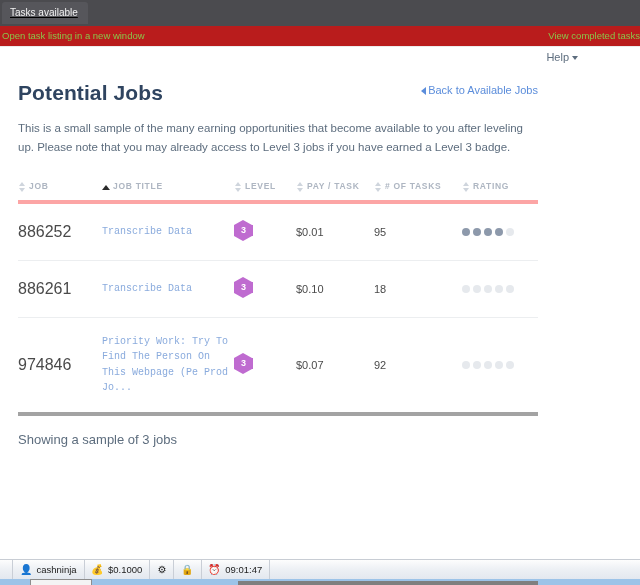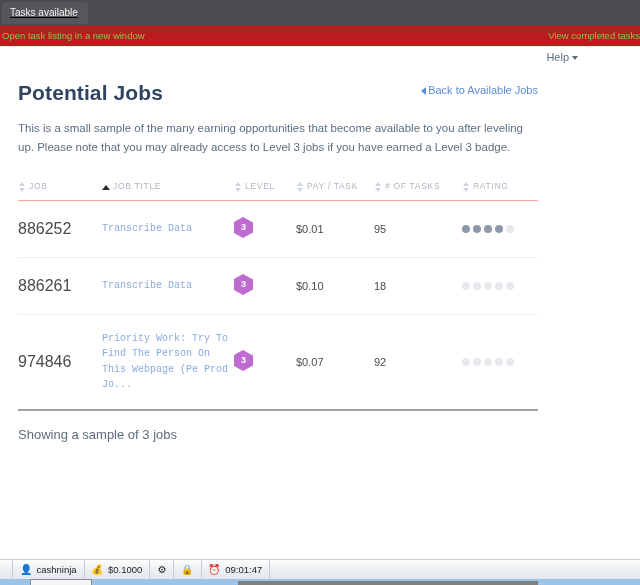--- a/index.html
+++ b/index.html
@@ -139,37 +139,37 @@
 
   
   table.jobs {
     margin-top: 18px;
     width: 520px;
     border-collapse: collapse;
     table-layout: fixed;
   }
   table.jobs thead th {
     font-size: 8.5px;
-    font-weight: normal;
+    font-weight: bold;
     letter-spacing: 0.7px;
     color: #aeb6c2;
     text-align: left;
     padding: 6px 0 8px 0;
-    border-bottom: 1px solid #fca5a5;
+    border-bottom: 4px solid #fca5a5;
     vertical-align: middle;
     white-space: nowrap;
   }
   table.jobs tbody td {
     font-size: 11px;
     color: #4a4a4a;
     padding: 16px 0;
     border-bottom: 1px solid #eceef0;
     vertical-align: middle;
   }
-  table.jobs tbody tr:last-child td { border-bottom: 2px solid #a3a3a3; }
+  table.jobs tbody tr:last-child td { border-bottom: 4px solid #a3a3a3; }
 
   .col-job    { width: 84px; }
   .col-title  { width: 132px; }
   .col-level  { width: 62px; }
   .col-pay    { width: 78px; }
   .col-tasks  { width: 88px; }
   .col-rating { width: 76px; }
 
   
   .sort-both, .sort-asc {

